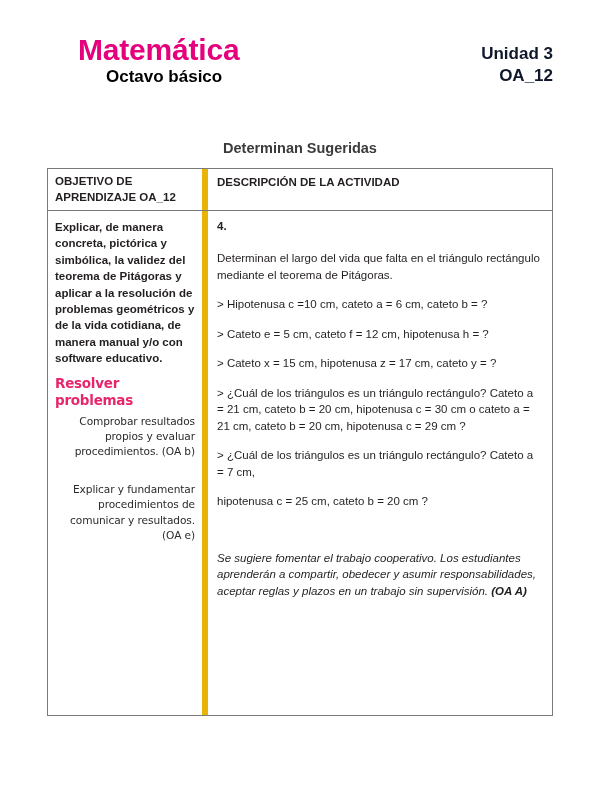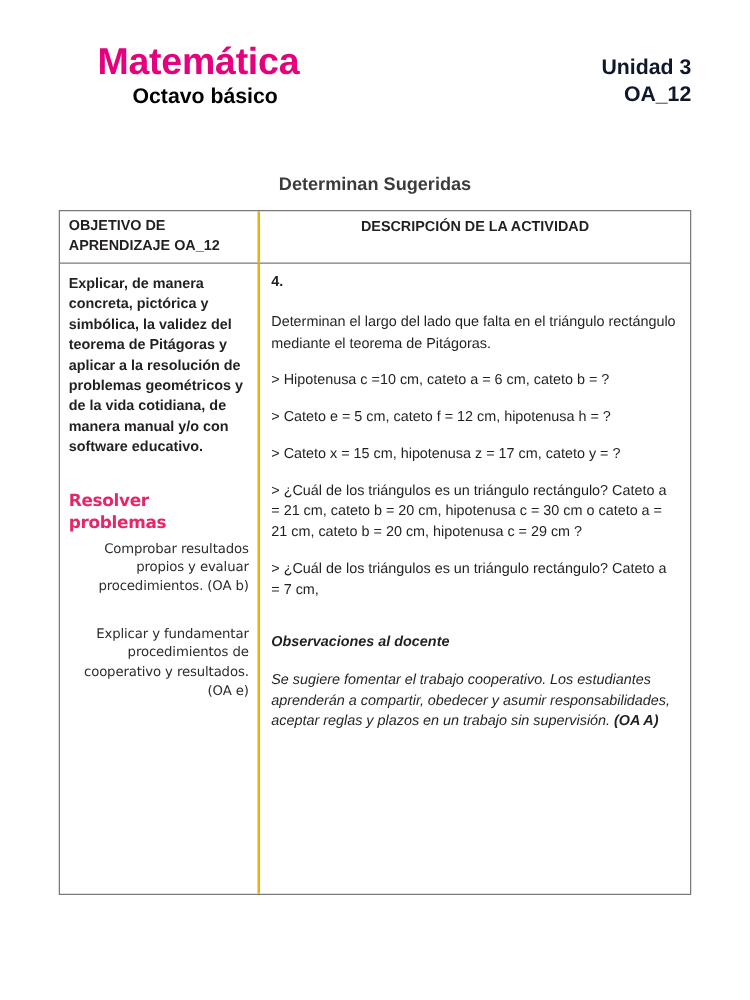--- a/index.html
+++ b/index.html
@@ -103,50 +103,50 @@
   .table-body-row {
     display: flex;
     flex-direction: row;
     flex: 1 1 auto;
     min-height: 0;
   }
   .col-left {
     width: 160px;
     flex: 0 0 160px;
     box-sizing: border-box;
-    border-right: 2px solid #eab308;
+    border-right: 6px solid #eab308;
     padding: 5px 7px 5px 7px;
   }
   .col-right {
     flex: 1 1 auto;
     box-sizing: border-box;
     padding: 5px 9px 5px 9px;
     min-width: 0;
   }
   .th-text {
     font-family: "Liberation Sans", sans-serif;
     font-weight: bold;
     font-size: 11.5px;
     line-height: 15.5px;
     color: #231f20;
   }
   .th-left { text-align: left; }
-  .th-right { text-align: center; padding-top: 1px; }
+  .th-right { padding-top: 1px; }
 
   
   .objective-text {
     font-family: "Liberation Sans", sans-serif;
     font-weight: bold;
     font-size: 11.5px;
     line-height: 16.4px;
     color: #231f20;
     margin: 3px 0 0 0;
   }
   .skill-block {
-    margin-top: 26px;
+    margin-top: 8px;
   }
   .skill-block.second {
     margin-top: 22px;
   }
   .skill-title {
     font-family: "DejaVu Sans", sans-serif;
     font-weight: bold;
     font-size: 13.5px;
     line-height: 17px;
     color: #E6266B;
@@ -240,36 +240,36 @@
 
       <div class="col-left">
         <p class="objective-text">Explicar, de manera concreta, pictórica y simbólica, la validez del teorema de Pitágoras y aplicar a la resolución de problemas geométricos y de la vida cotidiana, de manera manual y/o con software educativo.</p>
 
         <div class="skill-block">
           <div class="skill-title">Resolver problemas</div>
           <div class="skill-desc">Comprobar resultados propios y evaluar procedimientos. (OA b)</div>
         </div>
 
         <div class="skill-block second">
-          <div class="skill-desc">Explicar y fundamentar procedimientos de cooperativo y resultados. (OA e)</div>
+          <div class="skill-desc">Explicar y fundamentar procedimientos de comunicar y resultados. (OA e)</div>
         </div>
       </div>
 
       <div class="col-right">
         <p class="act-number">4.</p>
-        <p class="act-para first-para">Determinan el largo del lado que falta en el triángulo rectángulo mediante el teorema de Pitágoras.</p>
+        <p class="act-para first-para">Determinan el largo del vida que falta en el triángulo rectángulo mediante el teorema de Pitágoras.</p>
 
         <p class="act-para">&gt; Hipotenusa c =10 cm, cateto a = 6 cm, cateto b = ?</p>
         <p class="act-para">&gt; Cateto e = 5 cm, cateto f = 12 cm, hipotenusa h = ?</p>
         <p class="act-para">&gt; Cateto x = 15 cm, hipotenusa z = 17 cm, cateto y = ?</p>
         <p class="act-para">&gt; ¿Cuál de los triángulos es un triángulo rectángulo? Cateto a = 21 cm, cateto b = 20 cm, hipotenusa c = 30 cm o cateto a = 21 cm, cateto b = 20 cm, hipotenusa c = 29 cm ?</p>
         <p class="act-para">&gt; ¿Cuál de los triángulos es un triángulo rectángulo? Cateto a = 7 cm,</p>
+        <p class="act-para">hipotenusa c = 25 cm, cateto b = 20 cm ?</p>
 
         <div class="obs-gap"></div>
 
-        <p class="obs-title">Observaciones al docente</p>
         <p class="obs-body"><span>Se sugiere fomentar el trabajo cooperativo. Los estudiantes aprenderán a compartir, obedecer y asumir responsabilidades, aceptar reglas y plazos en un trabajo sin supervisión. </span><b>(OA A)</b></p>
       </div>
 
     </div>
   </div>
 
 </div>
 
 </body></html>

